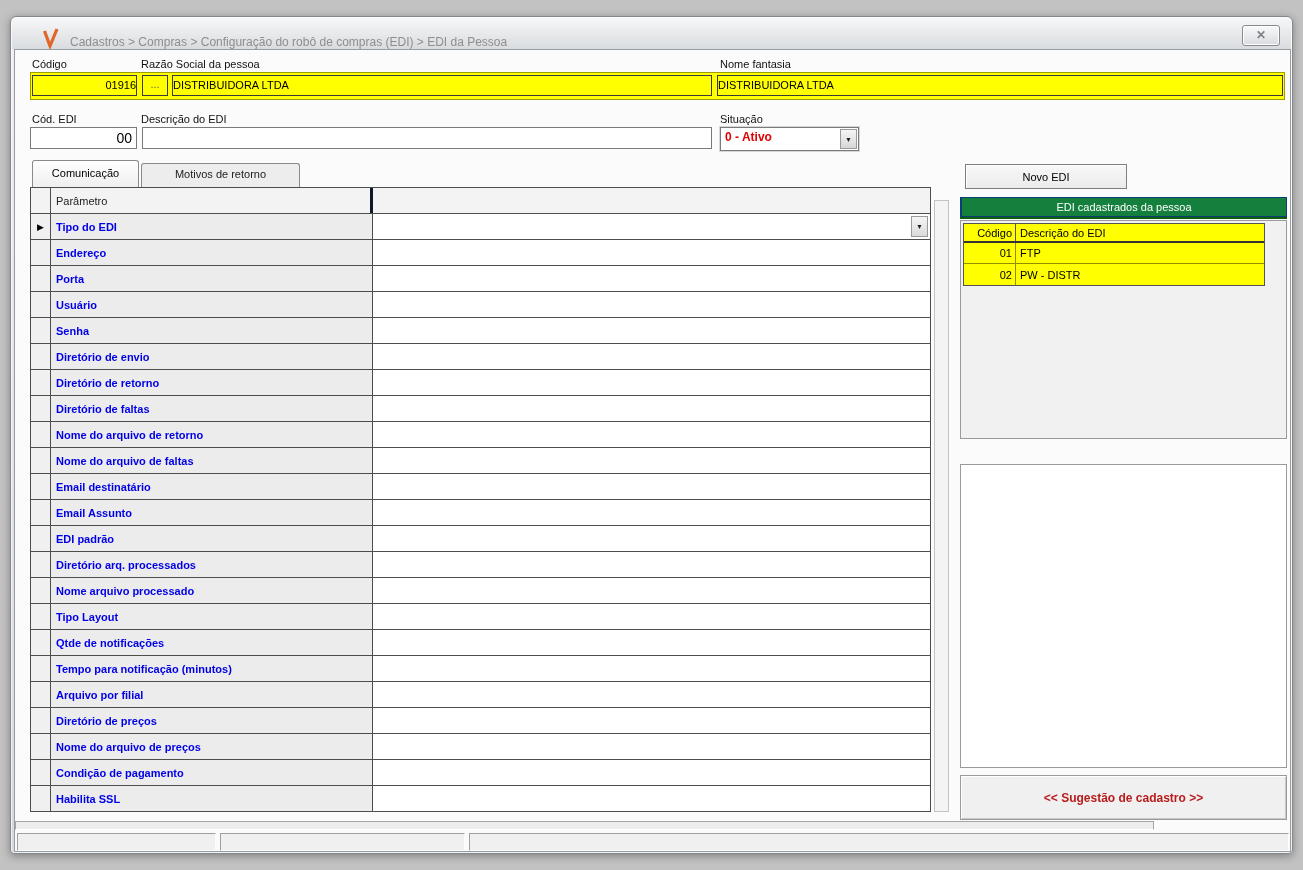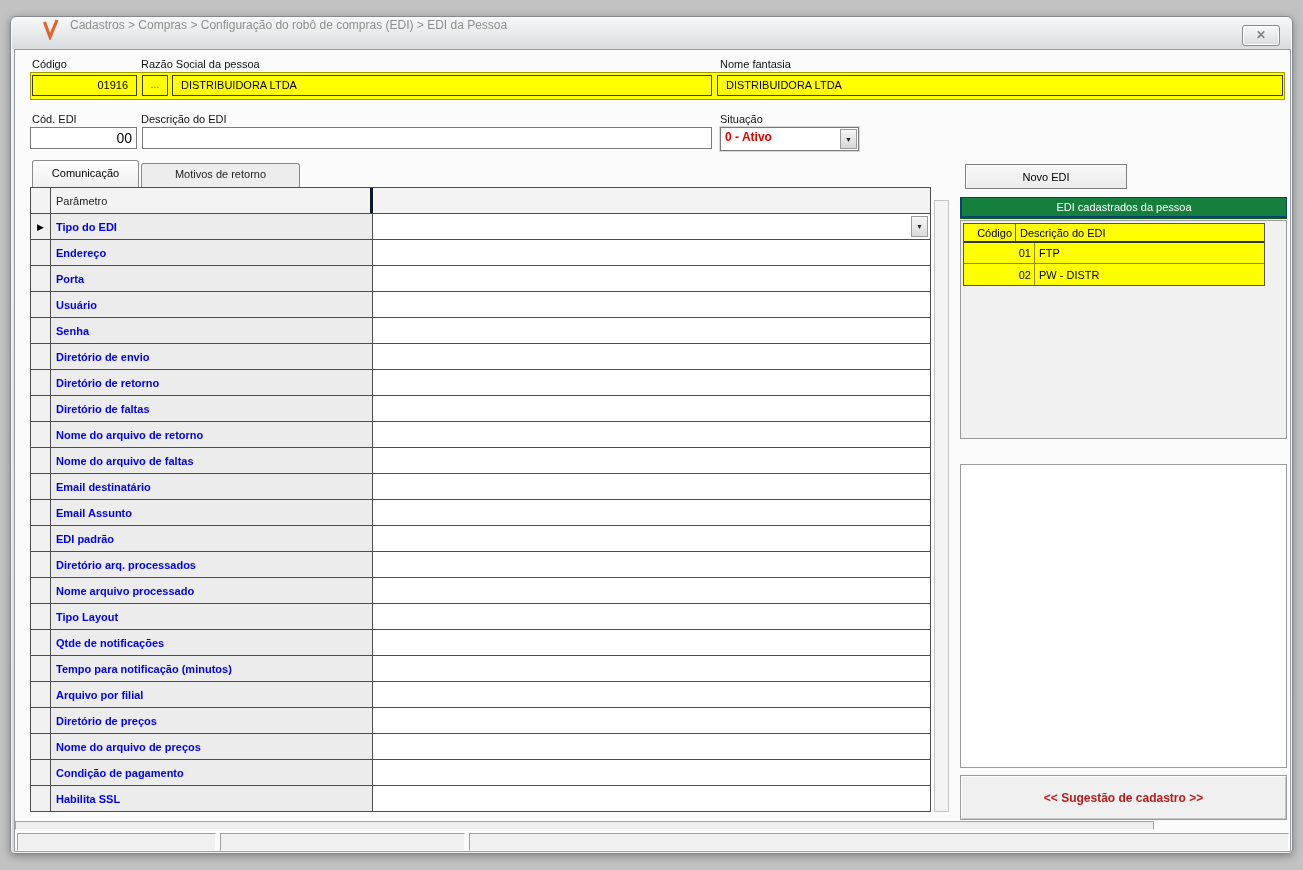--- a/index.html
+++ b/index.html
@@ -8,40 +8,40 @@
 
   #window {
     position:absolute; left:10px; top:16px; width:1283px; height:838px;
     background:linear-gradient(#eef0f2,#d6d9dc);
     border:1px solid #85898e; border-radius:6px 6px 4px 4px;
     box-shadow:0 2px 8px rgba(0,0,0,.35), inset 0 0 0 1px rgba(255,255,255,.65);
   }
   #titlebar {
     position:absolute; left:1px; top:1px; right:1px; height:31px;
     background:linear-gradient(#f6f7f8,#d9dcdf);
-    border-radius:5px 5px 0 0; display:flex; align-items:flex-start;
+    border-radius:5px 5px 0 0; display:flex; align-items:flex-end;
   }
   .logo-wrap { margin-left:30px; width:20px; height:22px; display:flex; align-items:center; }
   .title-text { margin-left:8px; font-size:12px; color:#8e8e8e; }
   #close-btn {
     position:absolute; right:11px; top:7px; width:38px; height:21px;
     background:linear-gradient(#f8f9fa,#d9dcdf); border:1px solid #868b90; border-radius:3px;
     color:#7e8287; font-weight:bold; font-size:12px; text-align:center; line-height:19px;
     box-shadow:inset 0 0 0 1px #fff; cursor:default;
   }
 
   #client {
     position:absolute; left:3px; top:32px; width:1277px; height:803px;
     background:#fbfbfb; border:1px solid #979ca1;
   }
   .lbl { position:absolute; font-size:11px; color:#111; white-space:nowrap; }
 
   
   #ystrip { position:absolute; left:15px; top:22px; width:1255px; height:28px; background:#ffff00; border:1px solid #9d9d00; }
-  .yfield { position:absolute; background:#ffff00; border:1px solid #3a3a3a; font-size:11px; line-height:19px; padding:0 8px; color:#000; white-space:nowrap; overflow:hidden; }
+  .yfield { position:absolute; background:#ffff00; border:1px solid #3a3a3a; font-size:11px; line-height:19px; padding:0 0; color:#000; white-space:nowrap; overflow:hidden; }
   .r { text-align:right; }
   #lookup-btn { position:absolute; background:#ffff00; border:1px solid #3a3a3a; color:#666; font-size:11px; text-align:center; line-height:17px; }
 
   .wfield { position:absolute; background:#fff; border:1px solid #7a7a7a; font-size:14px; line-height:20px; padding:0 4px; color:#000; }
 
   
   #situacao { position:absolute; left:705px; top:77px; width:139px; height:24px; background:#fff; border:1px solid #7a7a7a; box-shadow:0 0 0 1px #d7d7d7; }
   #situacao .txt { position:absolute; left:4px; top:2px; font-size:12px; font-weight:bold; color:#e00000; }
   .combo-btn { position:absolute; right:1px; top:1px; bottom:1px; width:17px; background:linear-gradient(#f5f5f5,#d7d7d7); border:1px solid #9a9a9a; display:flex; align-items:center; justify-content:center; font-size:7px; color:#222; }
 
@@ -66,21 +66,21 @@
 
   #vstrip { position:absolute; left:919px; top:150px; width:15px; height:612px; background:#f4f4f4; border:1px solid #c3c3c3; }
 
   
   #novo-btn { position:absolute; left:950px; top:114px; width:162px; height:25px; background:linear-gradient(#f8f8f8,#ebebeb); border:1px solid #7e7e7e; font-size:11px; color:#000; display:flex; align-items:center; justify-content:center; box-shadow:inset 1px 1px 0 #fff; }
   #bluehdr { position:absolute; left:945px; top:147px; width:327px; height:20px; background:#15803d; border:1px solid #0a3e77; border-left-width:2px; color:#fff; font-size:11px; text-align:center; line-height:18px; }
   #greenline { position:absolute; left:945px; top:167px; width:327px; height:2px; background:#0b5e0b; }
   #listbox { position:absolute; left:945px; top:170px; width:327px; height:219px; background:#f1f1f1; border:1px solid #9a9a9a; }
   #ygrid { position:absolute; left:2px; top:2px; width:302px; border:1px solid #555; background:#ffff00; font-size:11px; }
   .yg-h { display:flex; height:19px; border-bottom:2px solid #333; font-weight:normal; }
-  .yg-row { display:flex; height:21px; border-bottom:1px solid #8f8f00;padding-left:19px; }
+  .yg-row { display:flex; height:21px; border-bottom:1px solid #8f8f00; }
   .yg-row:last-child { border-bottom:none; }
   .yg-c1 { width:52px; border-right:1px solid #555; display:flex; align-items:center; justify-content:flex-end; padding-right:3px; }
   .yg-c2 { flex:1; display:flex; align-items:center; padding-left:4px; }
   .yg-row .yg-c1 { border-right:1px solid #8f8f00; }
 
   #whitebox { position:absolute; left:945px; top:414px; width:327px; height:304px; background:#fff; border:1px solid #9a9a9a; }
   #sug-btn { position:absolute; left:945px; top:725px; width:327px; height:45px; background:#f0f0f0; border:1px solid #9a9a9a; box-shadow:inset 1px 1px 0 #fff, inset -1px -1px 0 #c8c8c8; font-size:12px; font-weight:bold; color:#b91c1c; display:flex; align-items:center; justify-content:center; }
 
   #hstrip { position:absolute; left:0px; top:771px; width:1139px; height:9px; background:#ededed; border:1px solid #a5a5a5; border-bottom-color:#fff; }
   .sp { position:absolute; top:783px; height:18px; background:#f0f0f0; border:1px solid; border-color:#9f9f9f #fdfdfd #fdfdfd #9f9f9f; }

